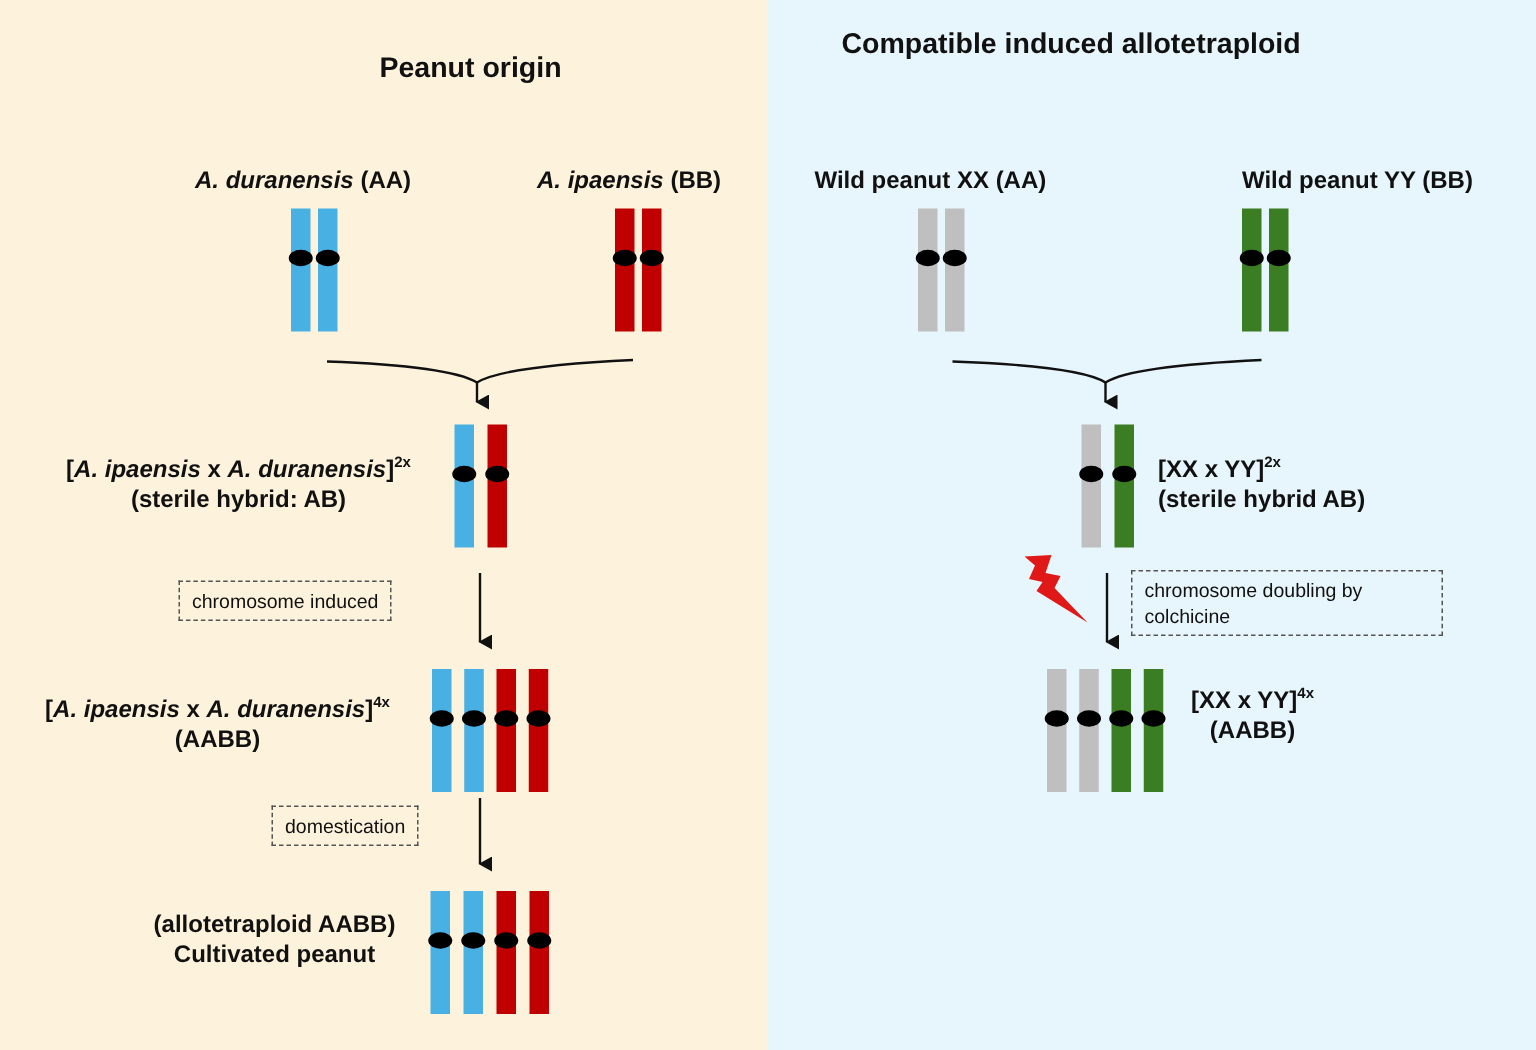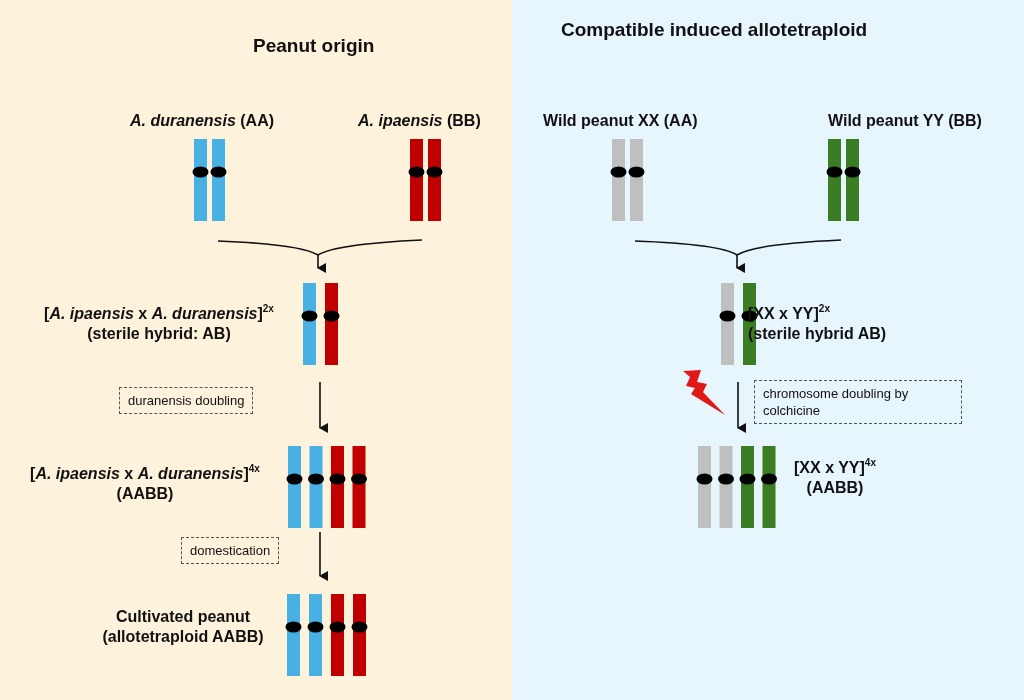--- a/index.html
+++ b/index.html
@@ -118,38 +118,38 @@
 </div>
 <div class="lbl" style="left:358px;top:111px;">
   <i>A. ipaensis</i> <span>(BB)</span>
 </div>
 
 <div class="lbl center" style="left:30px;top:304px;width:258px;">
   <div><span>[</span><i>A. ipaensis</i><span> x </span><i>A. duranensis</i><span>]</span><sup>2x</sup></div>
   <div>(sterile hybrid: AB)</div>
 </div>
 
-<div class="box" style="left:119px;top:387px;">duranensis doubling</div>
+<div class="box" style="left:119px;top:387px;">chromosome induced</div>
 
 <div class="lbl center" style="left:12px;top:464px;width:266px;">
   <div><span>[</span><i>A. ipaensis</i><span> x </span><i>A. duranensis</i><span>]</span><sup>4x</sup></div>
   <div>(AABB)</div>
 </div>
 
 <div class="box" style="left:181px;top:537px;">domestication</div>
 
 <div class="lbl center" style="left:88px;top:607px;width:190px;">
+  <div>(allotetraploid AABB)</div>
   <div>Cultivated peanut</div>
-  <div>(allotetraploid AABB)</div>
 </div>
 
 <div class="lbl" style="left:543px;top:111px;">Wild peanut XX (AA)</div>
 <div class="lbl" style="left:800px;top:111px;margin-left:28px;">Wild peanut YY (BB)</div>
 
-<div class="lbl" style="left:748px;top:304px;">
+<div class="lbl" style="left:772px;top:304px;">
   <div><span>[XX x YY]</span><sup>2x</sup></div>
   <div>(sterile hybrid AB)</div>
 </div>
 
 <div class="box" style="left:754px;top:380px;width:190px;">
   <div>chromosome doubling by</div>
   <div>colchicine</div>
 </div>
 
 <div class="lbl center" style="left:790px;top:458px;width:90px;">

